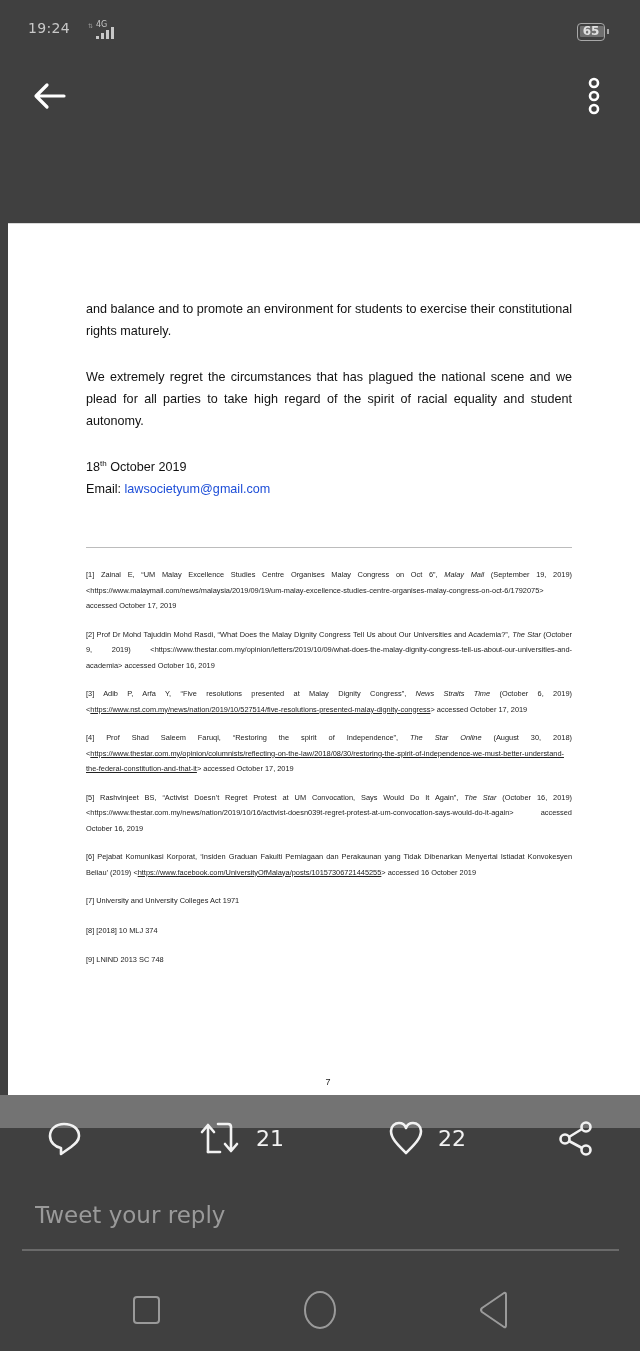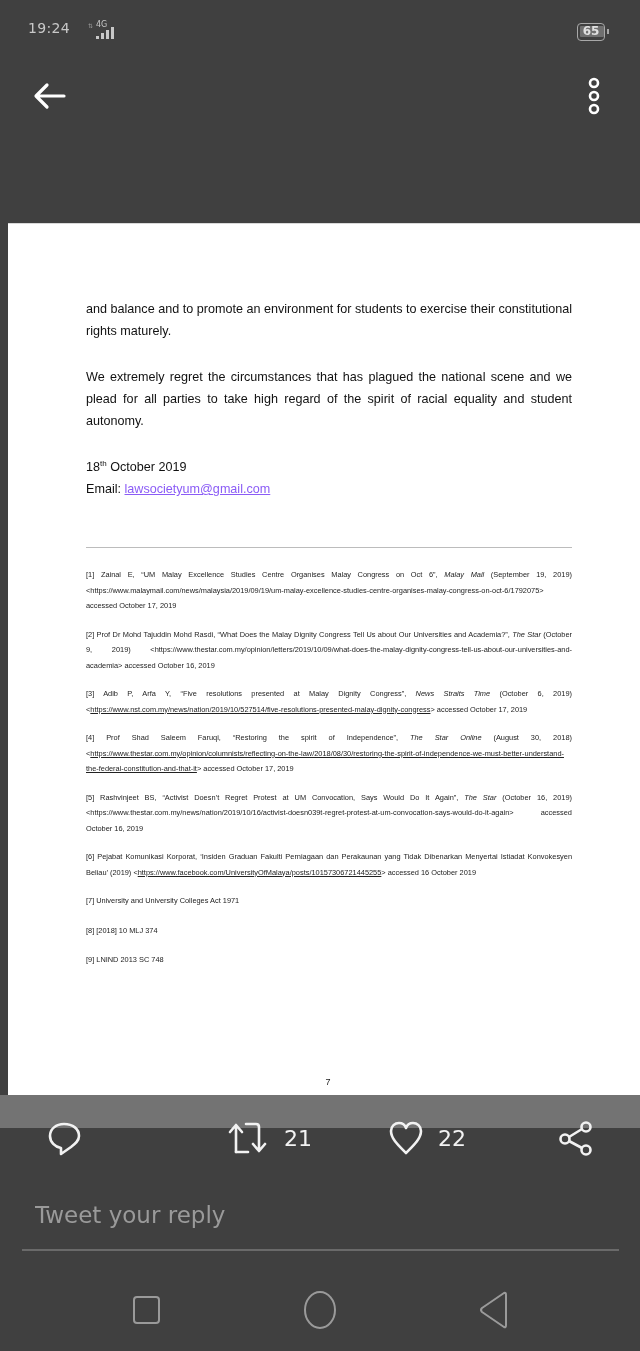--- a/index.html
+++ b/index.html
@@ -22,21 +22,21 @@
     .more-btn { position: absolute; left: 580px; top: 74px; width: 28px; height: 46px; cursor: pointer; }
 
     
     .page { position: absolute; left: 8px; top: 223px; width: 640px; height: 872px; background: #ffffff; border-top: 1px solid #d8d8d8; }
     .doc { position: absolute; left: 78px; top: 0; width: 486px; color: #111; }
     .body-text { font-size: 12.6px; line-height: 22px; text-align: justify; }
     .p1 { position: absolute; top: 74px; width: 486px; }
     .p2 { position: absolute; top: 142px; width: 486px; }
     .signoff { position: absolute; top: 232px; width: 486px; font-size: 12.6px; line-height: 22px; }
     .org { font-weight: bold; }
-    .email-link { text-decoration: underline; color: #8b5cf6; }
+    .email-link { color: #1d4ed8; }
     sup { font-size: 8px; vertical-align: super; line-height: 0; }
     .rule { position: absolute; left: 0; top: 323px; width: 486px; height: 1px; background: #bcbcbc; }
 
     .footnotes { position: absolute; top: 343px; width: 486px; }
     .fn { font-size: 7.4px; line-height: 15.5px; color: #222; text-align: justify; margin-bottom: 13px; }
     .fn.short { margin-bottom: 14px; }
     .fn i { font-style: italic; }
     .fn .u { text-decoration: underline; }
 
     .page-num { position: absolute; left: 0; top: 853px; width: 640px; text-align: center; font-size: 9px; color: #222; }
@@ -118,21 +118,21 @@
 
 <div class="action-shade"></div>
 <div class="action-bar"></div>
 
 <div class="act" style="left:46px;">
   <svg width="36" height="36" viewBox="0 0 36 36">
     <path d="M18 4 C27 4 33 9 33 16 C33 21 29 24 25 27 L15 34 L15 28 C9 27 4 22 4 16 C4 9 10 4 18 4 Z" fill="none" stroke="#f2f2f2" stroke-width="2.6" stroke-linejoin="round"></path>
   </svg>
 </div>
 
-<div class="act" style="left:228px;">
+<div class="act" style="left:200px;">
   <svg width="42" height="36" viewBox="0 0 42 36">
     <path d="M8 32 V6 M2 12 L8 5 L14 12" fill="none" stroke="#f2f2f2" stroke-width="2.6" stroke-linecap="round" stroke-linejoin="round"></path>
     <path d="M8 32 H20" fill="none" stroke="#f2f2f2" stroke-width="2.6" stroke-linecap="round"></path>
     <path d="M18 4 H28 Q31 4 31 7 V30 M25 24 L31 31 L37 24" fill="none" stroke="#f2f2f2" stroke-width="2.6" stroke-linecap="round" stroke-linejoin="round"></path>
   </svg>
   <span class="count">21</span>
 </div>
 
 <div class="act" style="left:388px;">
   <svg width="36" height="36" viewBox="0 0 36 36">

